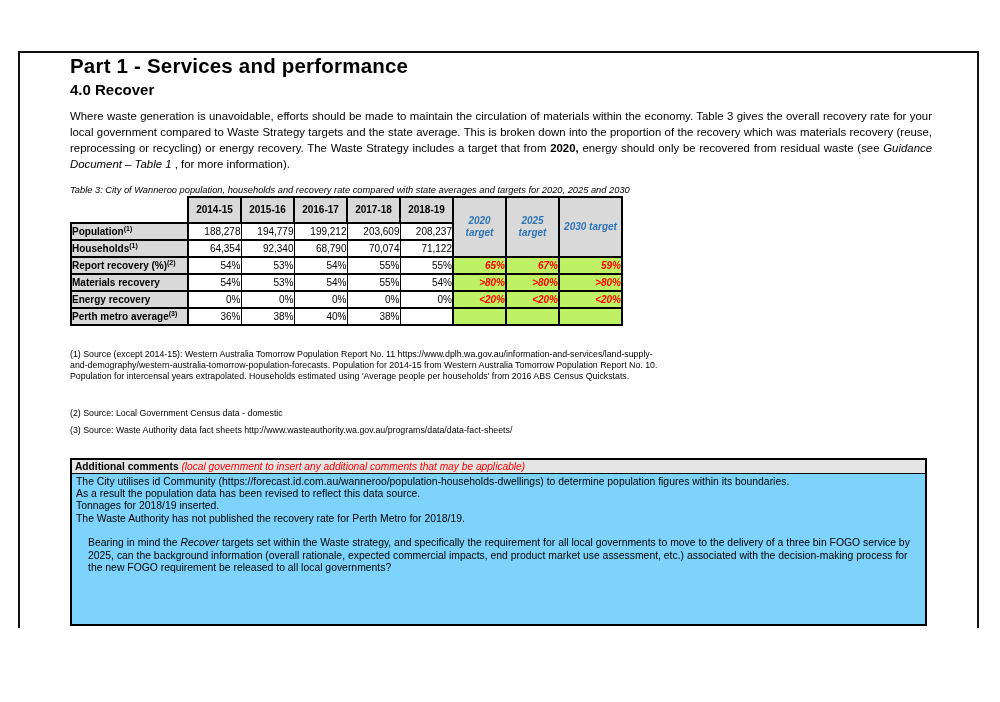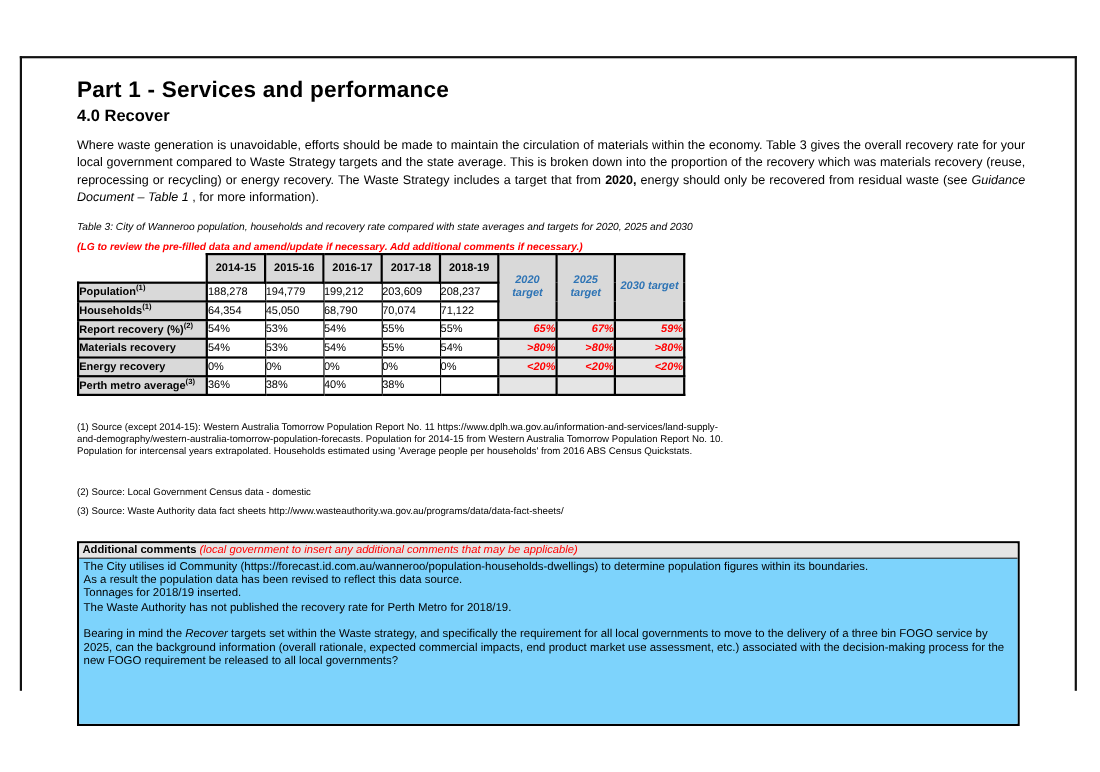--- a/index.html
+++ b/index.html
@@ -6,67 +6,66 @@
   body {
     width:1000px; height:702px; position:relative; background:#ffffff;
     font-family:"Liberation Sans", sans-serif; color:#000;
     overflow:hidden;
   }
   .page-frame {
     position:absolute; left:18px; top:51px; width:961px; height:577px;
     border-top:2px solid #111; border-left:2px solid #111; border-right:2px solid #111;
     box-sizing:border-box;
   }
-  .content { position:absolute; left:70px; top:70px; width:862px; }
+  .content { position:absolute; left:70px; top:54px; width:862px; }
   .title { font-size:20.5px; font-weight:bold; margin:0; letter-spacing:0.2px; }
   .subtitle { font-size:15px; font-weight:bold; margin:3px 0 0 0; }
   .intro { font-size:11.4px; line-height:15.8px; text-align:justify; }
   .b { font-weight:bold; }
   .i { font-style:italic; }
   .caption { margin-top:12px; font-size:9.3px; font-style:italic; }
   .rednote { margin-top:8px; font-size:9.3px; font-style:italic; font-weight:bold; color:#FF0000; }
 
   .tbl { margin-top:1px; border-collapse:collapse; table-layout:fixed; }
   .tbl td { padding:0; font-size:10px; height:15px; overflow:hidden; }
   tr.hrow td { height:24px; }
   .corner { border:none; background:transparent; }
   .yh { border:2px solid #000; background:#D9D9D9; font-weight:bold; text-align:center; font-size:10.3px; }
   .tht { border:2px solid #000; background:#D9D9D9; color:#2E74B5; font-style:italic; font-weight:bold;
          text-align:center; vertical-align:middle; white-space:pre-line; font-size:10px; line-height:12px; }
   .nowrap { white-space:nowrap; }
   .lbl { border:2px solid #000; background:#D9D9D9; font-weight:bold; padding-left:2px; white-space:nowrap; }
   .lbl sup { font-size:7px; }
   .val { border:2px solid #000; border-left:1px solid #000; border-right:1px solid #000;
-         text-align:left; padding-right:3px; background:#fff; }
+         text-align:right; padding-right:3px; background:#fff; }
   .tv  { border:2px solid #000; color:#FF0000; font-weight:bold; font-style:italic;
-         text-align:right; padding-right:6px; background:#e5e5e5; }
+         text-align:right; padding-right:6px; background:#bef264; }
 
   .fn { margin-top:23px; font-size:8.8px; line-height:11.4px; white-space:pre-line; width:640px; }
   .fn + .fn { margin-top:25px; }
 
   .cbox { margin-top:21px; width:853px; border:2px solid #000; }
   .chead { background:#e5e5e5; border-bottom:1px solid #000; padding:1px 3px; font-size:10.2px; }
   .cbody { background:#7dd3fc; min-height:146px; padding:2px 4px; font-size:10.4px; line-height:12.4px; }
   .clines { white-space:pre-line; }
-  .cq { margin:12px 0 0 0; }
+  .cq { margin:12px 0 0 12px; }
 </style>
 </head>
 <body>
 
 <div class="page-frame"></div>
 
 <div class="content">
 
   <div class="title">Part 1 - Services and performance</div>
   <div class="subtitle">4.0 Recover</div>
 
   <p class="intro"><span>Where waste generation is unavoidable, efforts should be made to maintain the circulation of materials within the economy. Table 3 gives the overall recovery rate for your local government compared to Waste Strategy targets and the state average. This is broken down into the proportion of the recovery which was materials recovery (reuse, reprocessing or recycling) or energy recovery. The Waste Strategy includes a target that from </span><span class="b">2020,</span><span> energy should only be recovered from residual waste (see </span><span class="i">Guidance Document – Table 1</span><span> , for more information).</span></p>
 
   <div class="caption">Table 3: City of Wanneroo population, households and recovery rate compared with state averages and targets for 2020, 2025 and 2030</div>
-  <div class="rednote">(LG to review the pre-filled data and amend/update if necessary. Add additional comments if necessary.)</div>
 
   <table class="tbl">
     <colgroup>
       <col style="width:117px">
         <col style="width:53px">
         <col style="width:53px">
         <col style="width:53px">
       <col style="width:53px">
         <col style="width:53px">
         <col style="width:53px">
@@ -91,21 +90,21 @@
       <td class="lbl"><span>Population</span><sup>(1)</sup></td>
       <td class="val">188,278</td>
       <td class="val">194,779</td>
       <td class="val">199,212</td>
       <td class="val">203,609</td>
       <td class="val">208,237</td>
     </tr>
     <tr>
       <td class="lbl"><span>Households</span><sup>(1)</sup></td>
       <td class="val">64,354</td>
-      <td class="val">45,050</td>
+      <td class="val">92,340</td>
       <td class="val">68,790</td>
       <td class="val">70,074</td>
       <td class="val">71,122</td>
     </tr>
     <tr>
       <td class="lbl"><span>Report recovery (%)</span><sup>(2)</sup></td>
       <td class="val">54%</td>
       <td class="val">53%</td>
       <td class="val">54%</td>
       <td class="val">55%</td>

